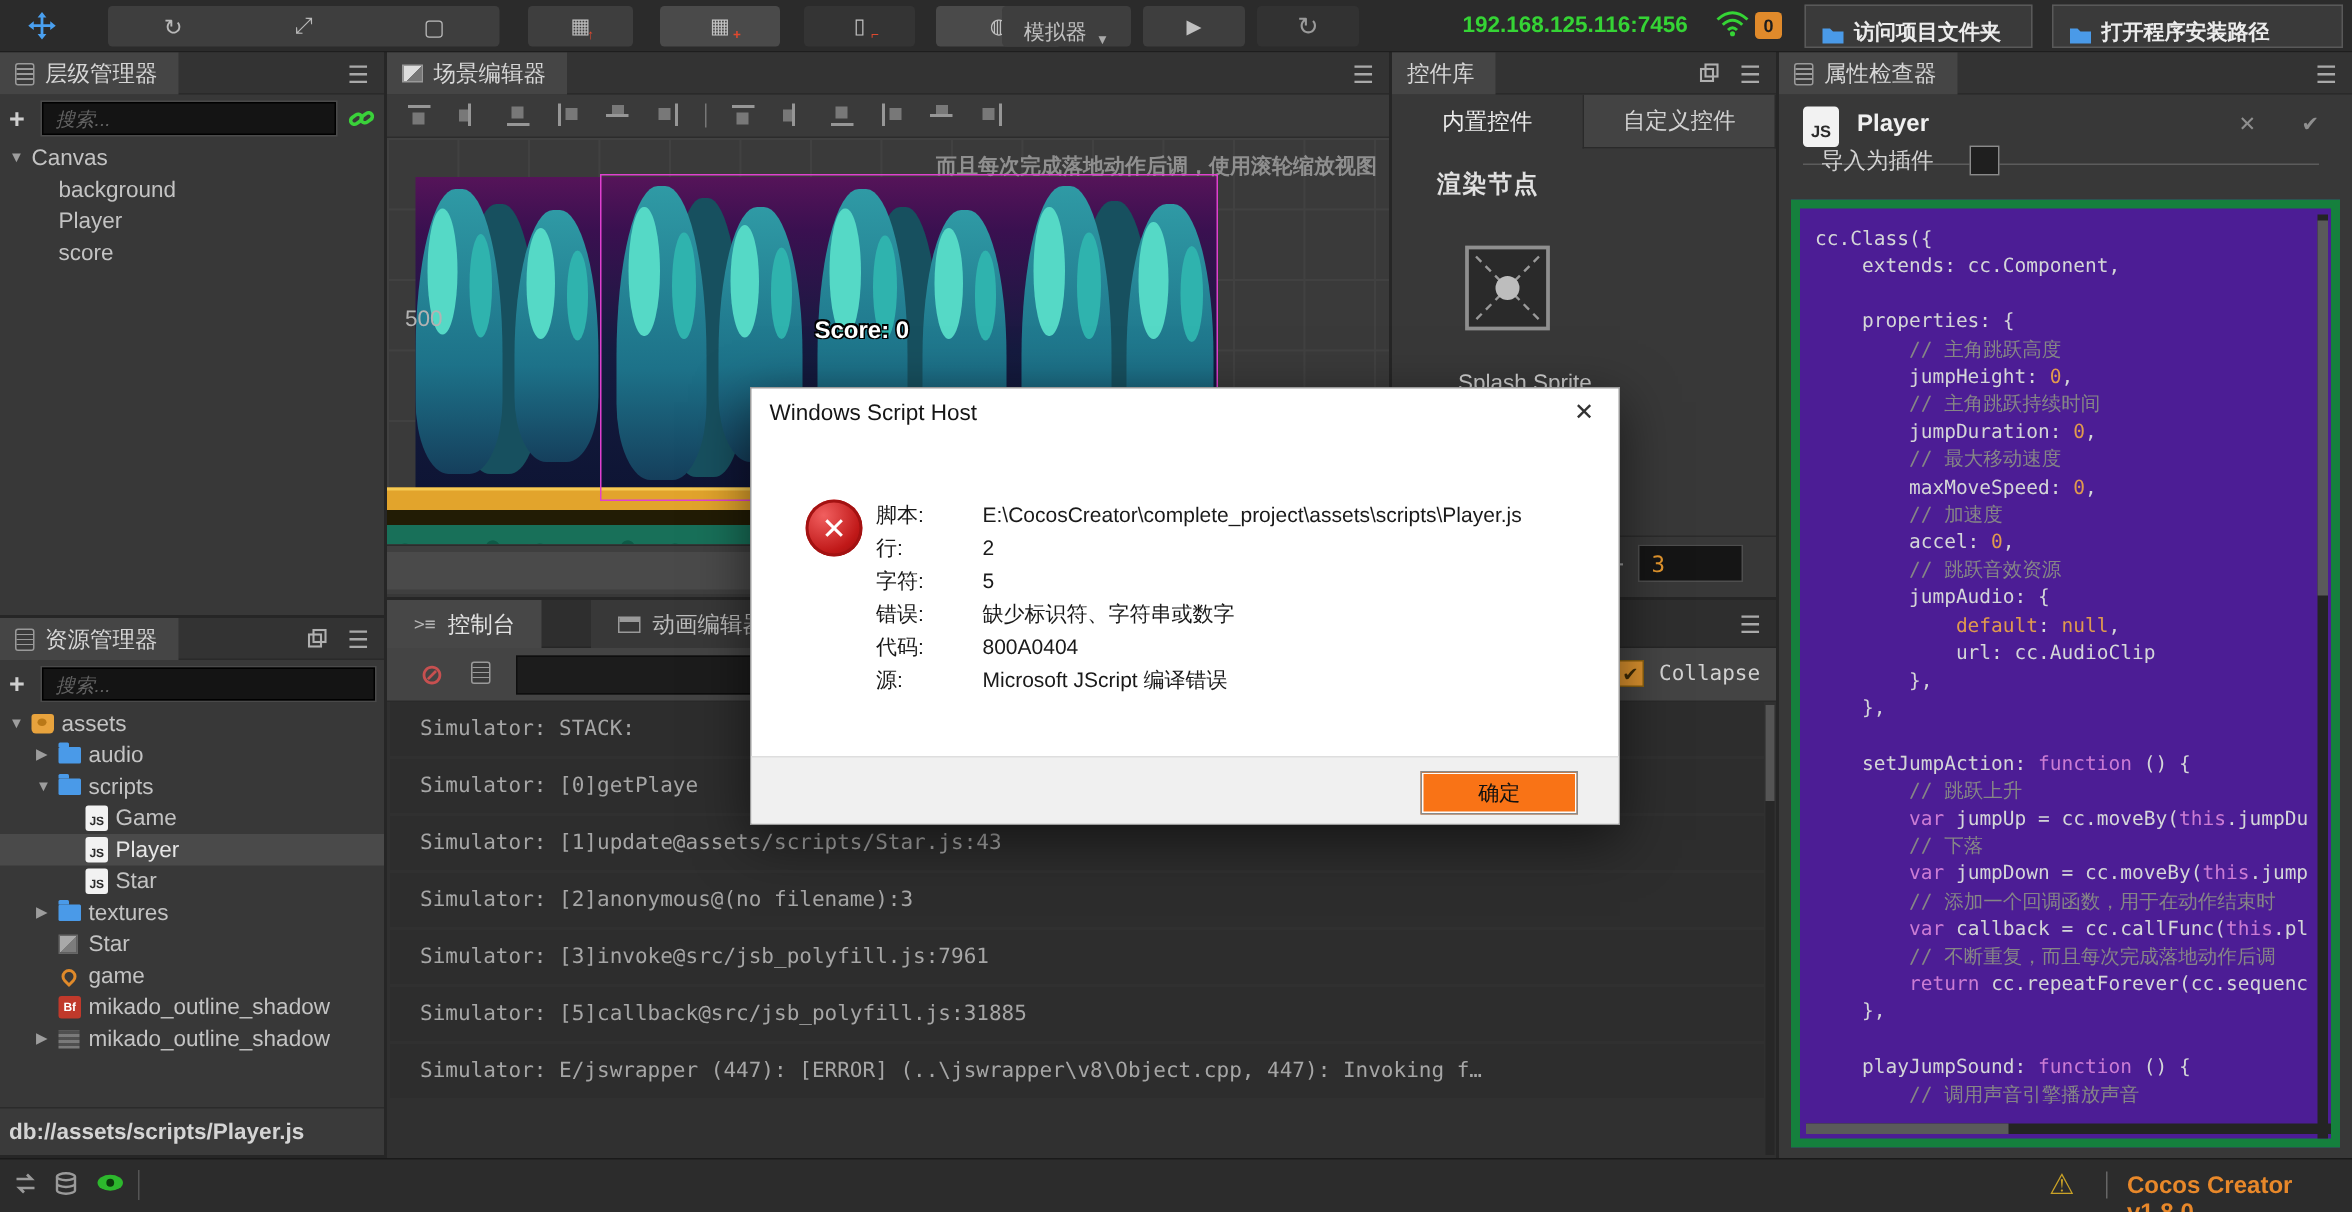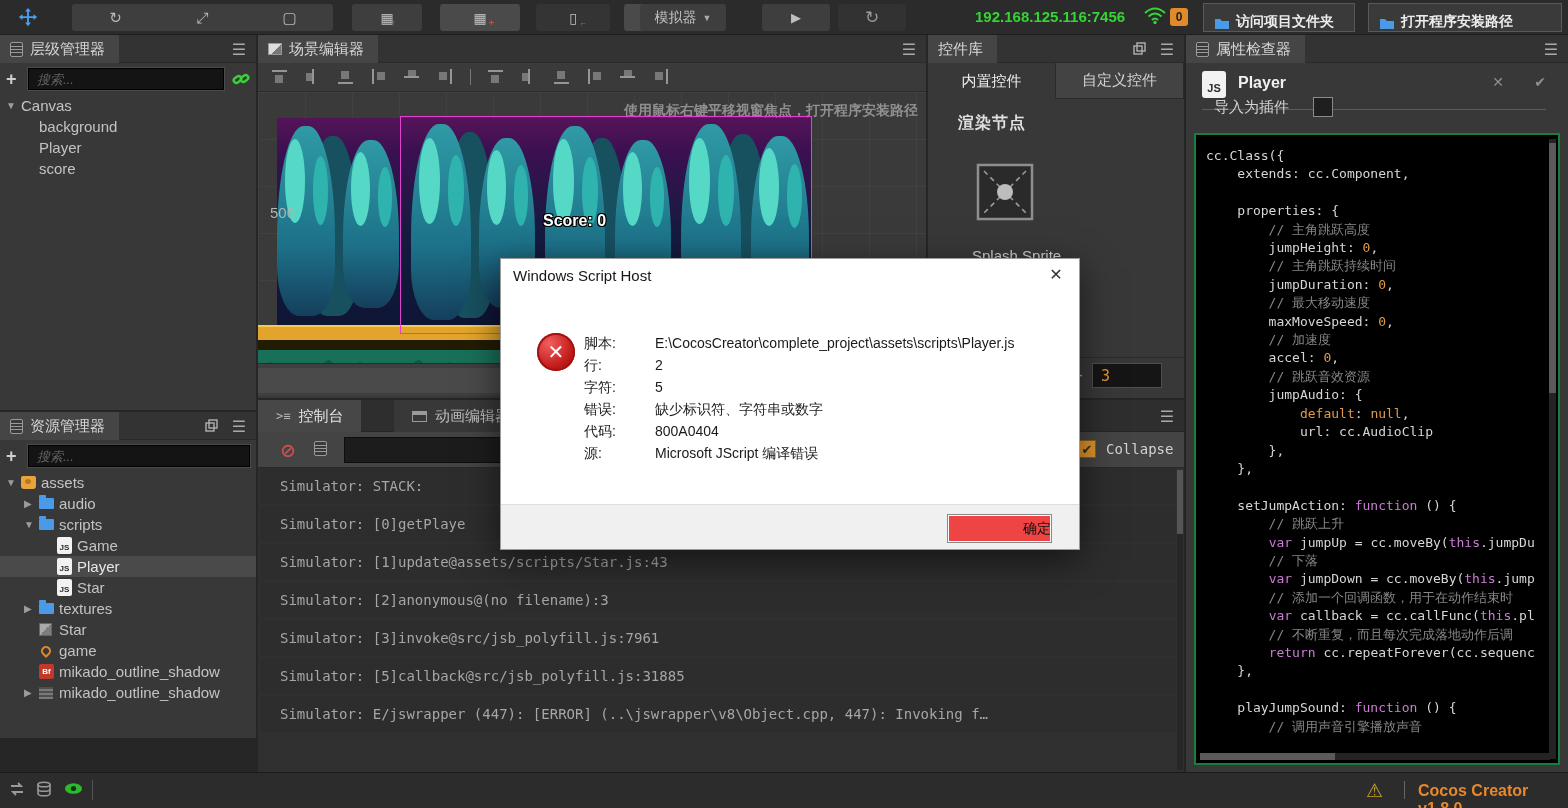--- a/index.html
+++ b/index.html
@@ -156,22 +156,22 @@
   #comp-js { position:absolute; left:16px; top:8px; width:24px; height:27px; background:#f2f2f2;
              border-radius:3px; color:#2b2b2b; font-size:11px; font-weight:bold; text-align:center;
              line-height:34px; }
   #comp-name { position:absolute; left:52px; top:11px; color:#f0f0f0; font-weight:bold; font-size:16px; }
   #comp-x { position:absolute; right:64px; top:11px; color:#8f8f8f; font-weight:bold; }
   #comp-check { position:absolute; right:22px; top:11px; color:#8f8f8f; font-weight:bold; }
   #comp-div { position:absolute; left:16px; top:46px; width:344px; border-top:1px solid #5c5c5c; }
   #plugin-row { position:absolute; left:28px; top:62px; display:flex; align-items:center; gap:24px; }
   #plugin-label { color:#d2d2d2; font-size:15px; }
   #plugin-check { width:20px; height:20px; background:#1f1f1f; border:1px solid #8a8a8a; }
-  #code-box { position:absolute; left:8px; top:98px; width:366px; height:632px; background:#000000;
-      border:2px solid #15803d; overflow:hidden; }
+  #code-box { position:absolute; left:8px; top:98px; width:366px; height:632px; background:#4c1d95;
+      border:6px solid #15803d; overflow:hidden; }
   #code { padding:12px 0 0 10px; font-family:"DejaVu Sans Mono",monospace; font-size:13px;
           line-height:18.4px; white-space:pre; color:#d4d6d8; }
   #code .c { color:#868686; } #code .n { color:#e09a4e; } #code .k { color:#cb7cd4;margin-top:12px; }
   #code .a { color:#e09a4e; }
   #code-vscroll { position:absolute; right:2px; top:4px; width:7px; height:620px; background:#242424; }
   #code-vscroll .thumb { position:absolute; top:4px; width:7px; height:250px; background:#5a5a5a; }
   #code-hscroll { position:absolute; left:4px; bottom:3px; height:7px; width:350px; background:#242424; }
   #code-hscroll .thumb { position:absolute; left:0; height:7px; width:135px; background:#5a5a5a; }
 
   
@@ -190,23 +190,23 @@
   #wsh-close { position:absolute; right:12px; top:6px; font-size:16px; color:#333; width:22px;
       text-align:center; }
   #wsh-erricon { position:absolute; left:36px; top:74px; width:38px; height:38px; border-radius:50%;
       background:radial-gradient(circle at 32% 28%, #f15f5f, #c01818 65%, #8f0e0e);
       box-shadow:inset 0 0 0 2px #a31212; color:#fff; font-weight:bold; font-size:20px;
       text-align:center; line-height:38px; font-family:"DejaVu Sans",sans-serif; }
   .wsh-field { position:absolute; left:83px; font-size:14px; white-space:nowrap; }
   .wsh-field .lab { display:inline-block; width:71px; }
   #wsh-footer { position:absolute; left:0; bottom:0; width:100%; height:45px; background:#f0f0f0;
       border-top:1px solid #dedede; }
-  #wsh-ok { position:absolute; right:27px; top:9px; width:105px; height:29px; background:#ef4444;
+  #wsh-ok { position:absolute; right:27px; top:9px; width:105px; height:29px; background:#f97316;
       border:1px solid #8a8a8a; box-shadow:inset 0 0 0 1px #fdfdfd; font-size:14px; color:#111;
-      text-align:right; line-height:27px; font-family:"Liberation Sans","DejaVu Sans",sans-serif; }
+      text-align:center; line-height:27px; font-family:"Liberation Sans","DejaVu Sans",sans-serif; }
 </style>
 </head>
 <body>
 
 <div id="app">
 
   <header id="topbar">
     <div class="tbtn" style="left:10px;width:36px;background:transparent;">
       <svg width="22" height="22" viewBox="0 0 24 24">
           <path fill="#4aa0f0" d="M12 1l3.2 4h-2.2v5h5V7.8L22 11l-4 3.2v-2.2h-5v5h2.2L12 21l-3.2-4h2.2v-5h-5v2.2L2 11l4-3.2v2.2h5v-5H8.8z"></path>
@@ -233,21 +233,21 @@
     </div>
     <div class="tbtn" style="left:536px;width:74px;background:#343434;">
       <span>▯</span>
         <span class="red-mark" style="right:24px;">⌐</span>
     </div>
     <div class="tbtn" style="left:624px;width:84px;background:#4a4a4a;">
       <span>◍</span>
         <span class="red-mark" style="right:28px;">⌐</span>
     </div>
 
-    <div class="tbtn" style="left:640px;width:86px;">
+    <div class="tbtn" style="left:668px;width:86px;align-items:flex-end;">
       <span>模拟器</span>
       <span style="font-size:9px;margin-left:6px;color:#aaa;">▼</span>
     </div>
     <div class="tbtn" style="left:762px;width:68px;">
       <span style="font-size:13px;">▶</span>
     </div>
     <div class="tbtn" style="left:838px;width:68px;background:#323232;">
       <span style="font-size:17px;color:#9a9a9a;">↻</span>
     </div>
     <span id="ip-label">192.168.125.116:7456</span>
@@ -367,21 +367,21 @@
         <span class="align-ic">
           <i style="position: absolute; background: rgb(181, 181, 181); left: 0px; top: 7px; width: 15px; height: 2px;"></i>
           <i style="position: absolute; background: rgb(141, 141, 141); width: 8px; left: 4px; top: 1px; height: 6px;"></i>
         </span>
         <span class="align-ic">
           <i style="position: absolute; background: rgb(181, 181, 181); right: 1px; top: 0px; width: 2px; height: 15px;"></i>
           <i style="position: absolute; background: rgb(141, 141, 141); width: 8px; height: 8px; left: 2px; top: 3px;"></i>
         </span>
       </div>
     <div id="scene-canvas">
-      <div id="scene-hint">使用鼠标右键平移视窗焦点，打开程序安装路径</div>
+      <div id="scene-hint">而且每次完成落地动作后调，使用滚轮缩放视图</div>
       <div id="game-bg">
           <div class="tree-back" style="left: 30px; top: 18px; width: 52px; height: 180px;"></div>
           <div class="tree-back" style="left: 168px; top: 14px; width: 50px; height: 186px;"></div>
           <div class="tree-back" style="left: 300px; top: 20px; width: 50px; height: 178px;"></div>
           <div class="tree-back" style="left: 440px; top: 16px; width: 52px; height: 182px;"></div>
           <div class="tree-main" style="left: 0px; top: 8px; width: 58px; height: 190px;">
             <div class="tree-hl"></div>
             <div class="tree-hl2"></div>
           </div>
           <div class="tree-main" style="left: 66px; top: 22px; width: 56px; height: 168px;">
@@ -587,20 +587,21 @@
         </div>
         <div class="tree-row" style="padding-left: 24px;">
           <span class="tree-arrow">▶</span>
           <span class="tree-ic">
             <span class="ic-tex"></span>
           </span>
           <span class="tree-label">mikado_outline_shadow</span>
         </div>
       </div>
   </section>
+  <div id="path-bar">db://assets/scripts/Player.js</div>
 
   <section class="panel" id="inspector-panel">
     <div class="panel-header">
       <div class="panel-tab">
         <span class="doc-icon"></span>
         <span>属性检查器</span>
       </div>
       <span class="hamburger">☰</span>
     </div>
     <div id="comp-row">

